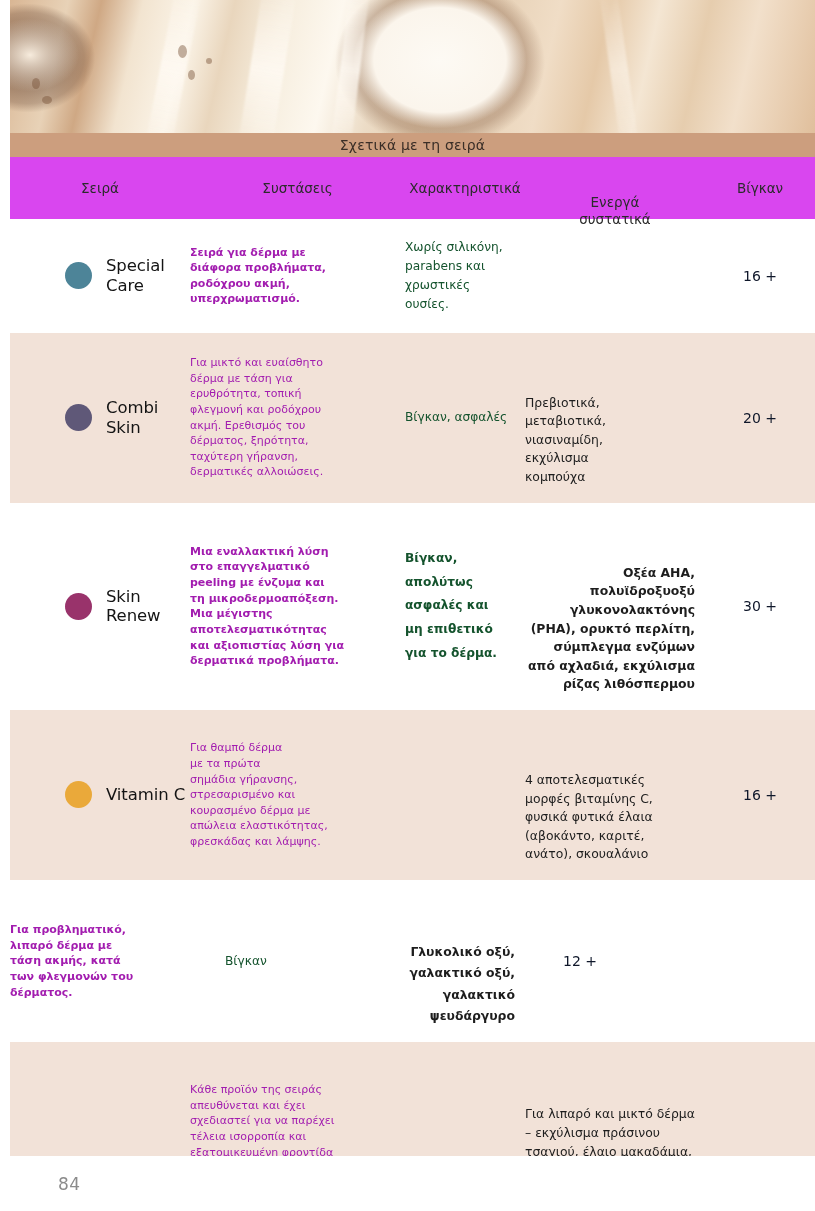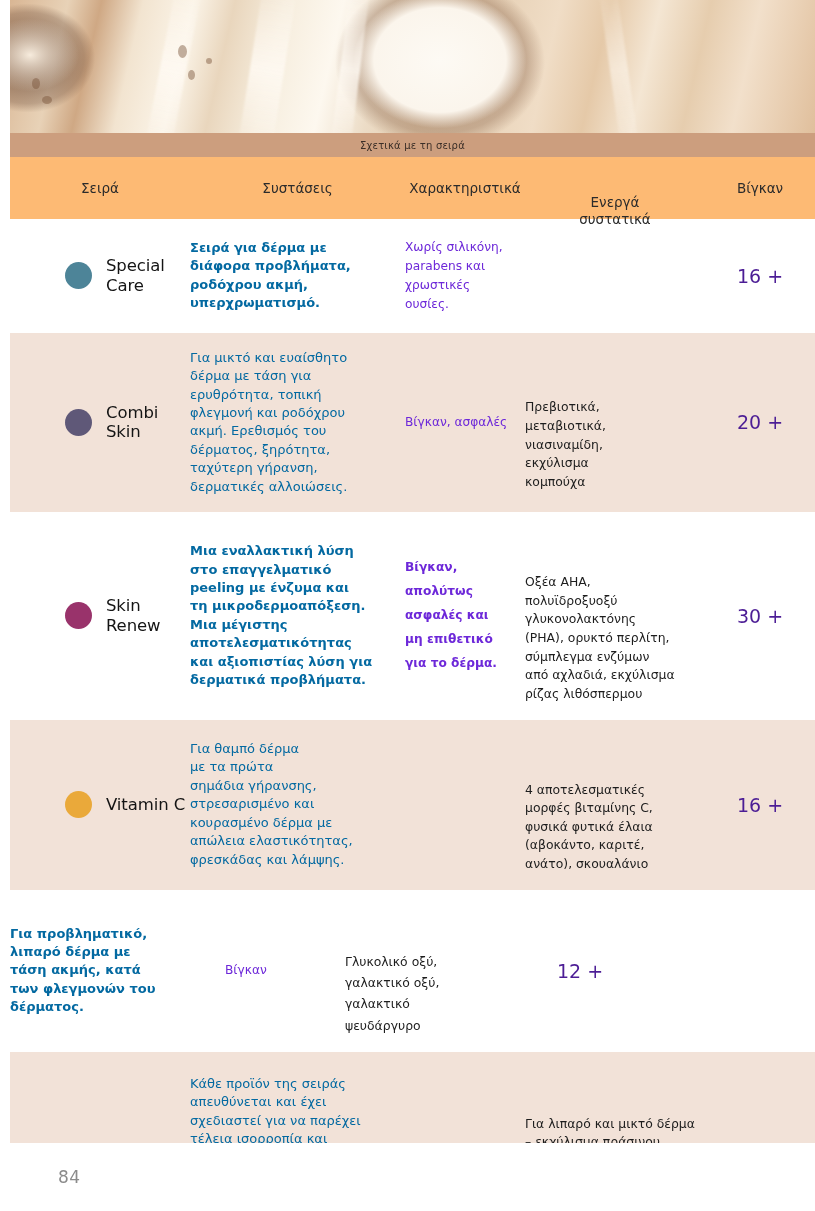--- a/index.html
+++ b/index.html
@@ -63,35 +63,35 @@
     left: 10px;
     top: 133px;
     width: 805px;
     height: 24px;
     background: #cc9e7e;
     display: flex;
     align-items: center;
     justify-content: center;
   }
   .title-band-text {
-    font-size: 10px;
+    font-size: 14px;
     color: #3a2e27;
     letter-spacing: .2px;
   }
 
   
   .table {
     position: absolute;
     left: 10px;
     top: 157px;
     width: 805px;
   }
 
   .thead {
-    background: #fdba74;
+    background: #d946ef;
     height: 62px;
     display: flex;
     align-items: center;
   }
 
   .row {
     display: flex;
     align-items: center;
     width: 100%;
   }
@@ -127,64 +127,64 @@
   .series-name {
     font-size: 16.5px;
     font-weight: 400;
     color: #141414;
     line-height: 1.2;
     letter-spacing: -.1px;
     white-space: pre-line;
   }
 
   .cell-text {
-    font-size: 13px;
+    font-size: 11px;
     line-height: 1.42;
-    color: #0369a1;
+    color: #a21caf;
     white-space: pre-line;
   }
   .cell-text.bold { font-weight: 700; }
 
   .cell-small {
     font-size: 12.2px;
     line-height: 1.55;
-    color: #6d28d9;
+    color: #14532d;
     white-space: pre-line;
   }
   .cell-small.bold { font-weight: 700; }
 
   .cell-mid {
     font-size: 12.4px;
     line-height: 1.5;
     color: #1d1d1d;
     white-space: pre-line;
   }
-  .cell-mid.bold { font-weight: 400; }
+  .cell-mid.bold { font-weight: 700; text-align: right; }
 
   .age {
-    font-size: 19px;
-    color: #4c1d95;
+    font-size: 14px;
+    color: #0f172a;
     white-space: nowrap;
   }
 
   
   .row-1 { padding: 19px 0 19px 0; }
   .row-2 { padding: 16px 0 16px 0; }
   .row-3 { padding: 16px 0 16px 0; }
   .row-4 { padding: 16px 0 16px 0; }
   .row-5 { padding: 16px 0 16px 0; }
   .row-6 { padding: 18px 0 18px 0; }
 
   
   .footer {
     position: absolute;
     left: 10px;
     bottom: 0;
     width: 805px;
-    height: 68px;
+    height: 55px;
     background: #ffffff;
     display: flex;
     align-items: center;
   }
   .page-number {
     margin-left: 48px;
     font-size: 17px;
     color: #8b8b8b;
     letter-spacing: .5px;
   }

